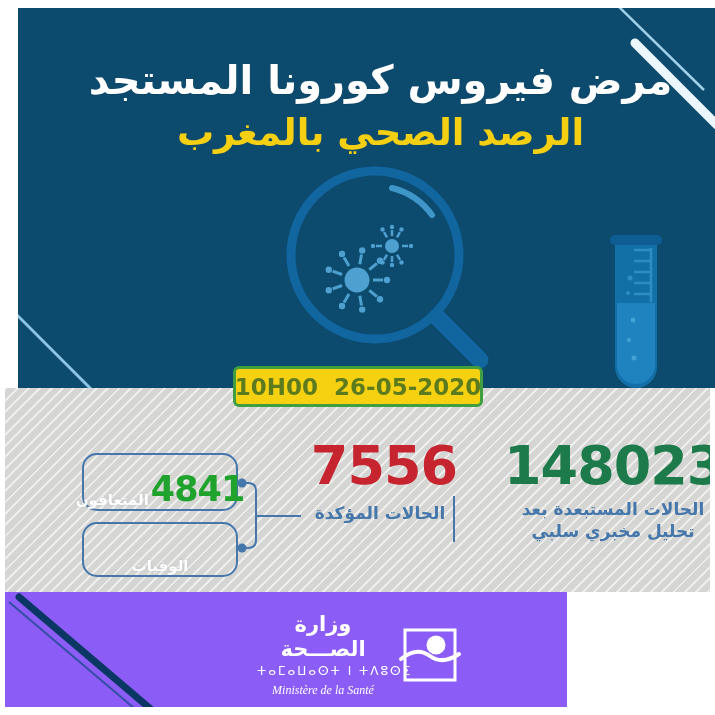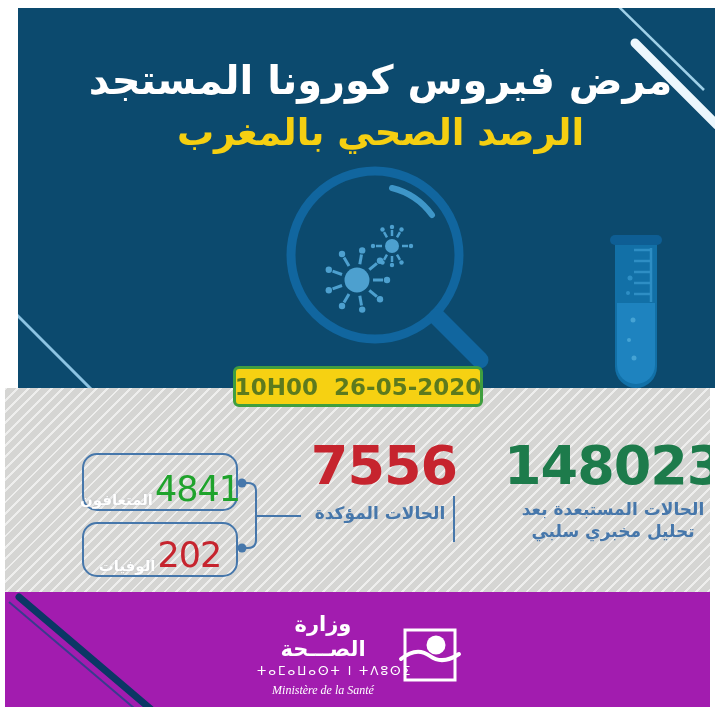--- a/index.html
+++ b/index.html
@@ -61,26 +61,26 @@
     position:absolute;left:77px;width:156px;height:58px;box-sizing:border-box;
     border:2px solid #4677ab;border-radius:15px;
     display:flex;align-items:flex-end;justify-content:center;gap:2px;
   }
   .box-recovered{top:65px;}
   .box-deaths{top:134px;height:55px;}
   .box-label{
     color:#ffffff;font-weight:bold;font-size:15px;direction:rtl;
     text-shadow:0 0 2px rgba(120,130,150,0.35);
   }
-  .box-num{font-weight:normal;font-size:35px;letter-spacing:-1px;}
+  .box-num{font-weight:bold;font-size:35px;letter-spacing:-1px;}
   .green-bright{color:#1fa32c;}
   
   .footer{
-    position:absolute;left:5px;top:592px;width:705px;height:115px;
-    background:#a21caf;overflow:hidden;
+    position:absolute;left:5px;top:592px;width:562px;height:115px;
+    background:#8b5cf6;overflow:hidden;
   }
   .footer-deco{position:absolute;left:0;top:0;width:705px;height:115px;}
   .logo{
     position:absolute;left:252px;top:20px;display:flex;align-items:center;gap:14px;
   }
   .logo-text{width:132px;text-align:center;color:#ffffff;}
   .logo-ar{font-size:21px;font-weight:bold;line-height:25px;direction:rtl;}
   .logo-tif{font-size:12px;letter-spacing:2px;margin-top:2px;white-space:nowrap;}
   .logo-fr{
     font-family:"Liberation Serif", serif;font-style:italic;font-size:12px;margin-top:5px;
@@ -198,21 +198,20 @@
     <div class="confirmed-label">الحالات المؤكدة</div>
     <div class="divider-line"></div>
 
     <div class="stat-box box-recovered">
       <span class="box-label">المتعافون</span>
       <span class="box-num green-bright">4841</span>
     </div>
 
     <div class="stat-box box-deaths">
       <span class="box-label">الوفيات</span>
-      <span class="box-num red">202</span>
     </div>
   </div>
 
   <div class="footer">
     <svg class="footer-deco" viewBox="0 0 705 115">
       <line x1="14" y1="5" x2="148" y2="119" stroke="#0b3765" stroke-width="7" stroke-linecap="round"></line>
       <line x1="4" y1="10" x2="136" y2="122" stroke="#0e4a80" stroke-width="2" opacity="0.7"></line>
     </svg>
     <div class="logo">
       <div class="logo-text">

